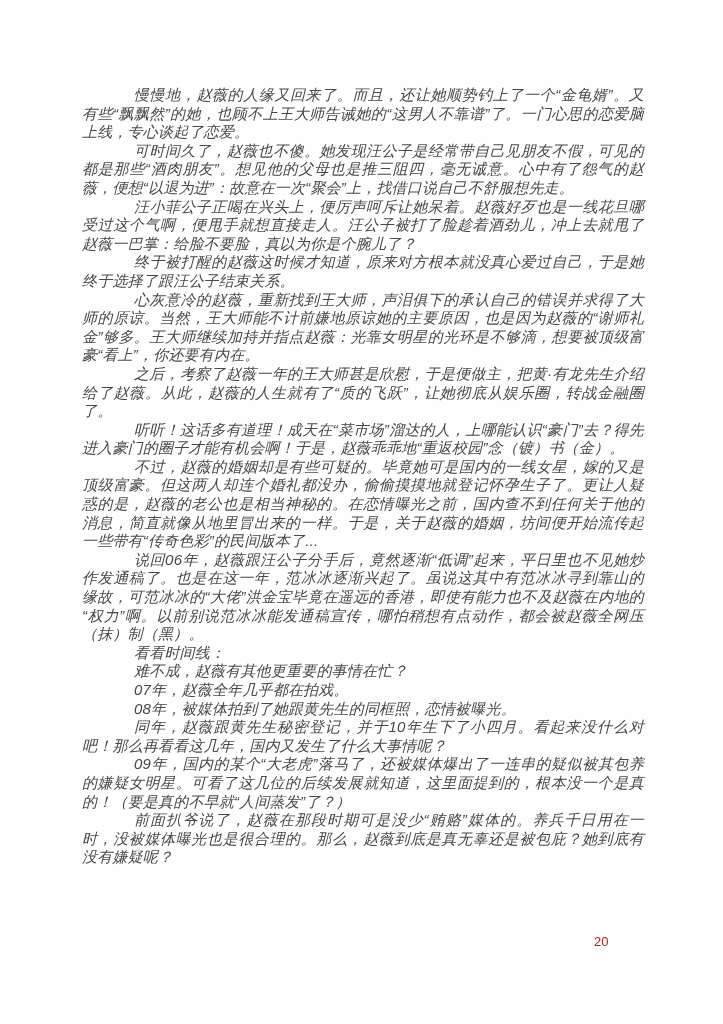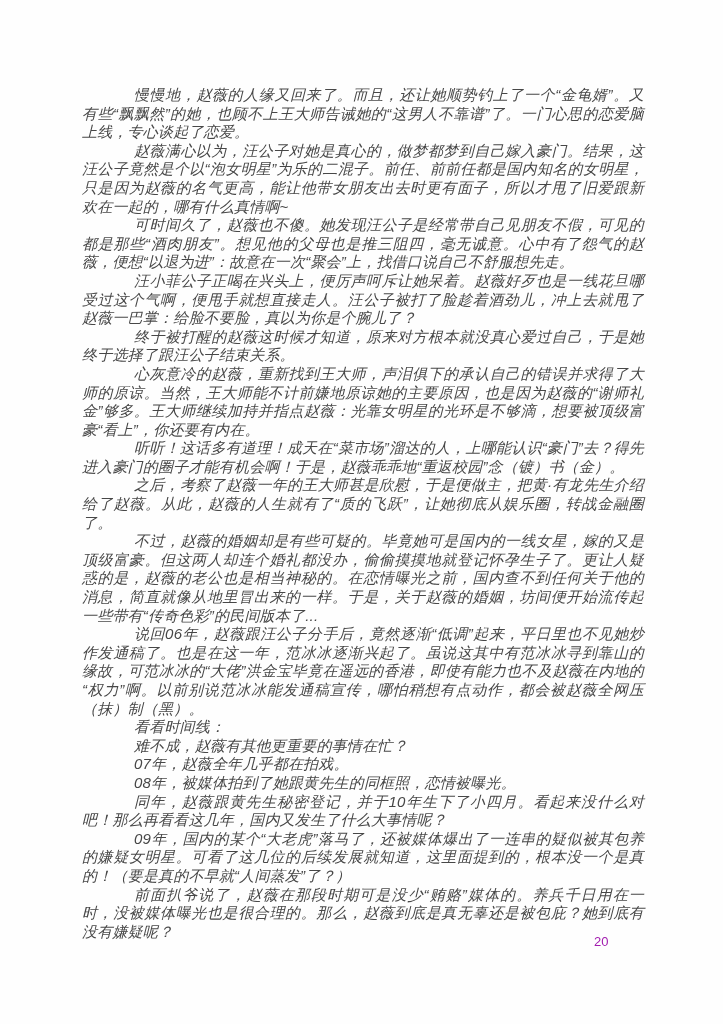--- a/index.html
+++ b/index.html
@@ -36,37 +36,36 @@
   .article-body p {
     margin: 0;
     padding: 0;
     text-indent: 52px;
   }
   .page-number {
     position: absolute;
     left: 594px;
     top: 934px;
     font-size: 13px;
-    color: #a21caf;
+    color: #b91c1c;
     font-weight: 500;
   }
 </style>
 </head>
 <body>
 
 <div class="page">
   <div class="article-body">
     <p>慢慢地，赵薇的人缘又回来了。而且，还让她顺势钓上了一个“金龟婿”。又有些“飘飘然”的她，也顾不上王大师告诫她的“这男人不靠谱”了。一门心思的恋爱脑上线，专心谈起了恋爱。</p>
-    <p>赵薇满心以为，汪公子对她是真心的，做梦都梦到自己嫁入豪门。结果，这汪公子竟然是个以“泡女明星”为乐的二混子。前任、前前任都是国内知名的女明星，只是因为赵薇的名气更高，能让他带女朋友出去时更有面子，所以才甩了旧爱跟新欢在一起的，哪有什么真情啊~</p>
     <p>可时间久了，赵薇也不傻。她发现汪公子是经常带自己见朋友不假，可见的都是那些“酒肉朋友”。想见他的父母也是推三阻四，毫无诚意。心中有了怨气的赵薇，便想“以退为进”：故意在一次“聚会”上，找借口说自己不舒服想先走。</p>
     <p>汪小菲公子正喝在兴头上，便厉声呵斥让她呆着。赵薇好歹也是一线花旦哪受过这个气啊，便甩手就想直接走人。汪公子被打了脸趁着酒劲儿，冲上去就甩了赵薇一巴掌：给脸不要脸，真以为你是个腕儿了？</p>
     <p>终于被打醒的赵薇这时候才知道，原来对方根本就没真心爱过自己，于是她终于选择了跟汪公子结束关系。</p>
     <p>心灰意冷的赵薇，重新找到王大师，声泪俱下的承认自己的错误并求得了大师的原谅。当然，王大师能不计前嫌地原谅她的主要原因，也是因为赵薇的“谢师礼金”够多。王大师继续加持并指点赵薇：光靠女明星的光环是不够滴，想要被顶级富豪“看上”，你还要有内在。</p>
+    <p>之后，考察了赵薇一年的王大师甚是欣慰，于是便做主，把黄·有龙先生介绍给了赵薇。从此，赵薇的人生就有了“质的飞跃”，让她彻底从娱乐圈，转战金融圈了。</p>
     <p>听听！这话多有道理！成天在“菜市场”溜达的人，上哪能认识“豪门”去？得先进入豪门的圈子才能有机会啊！于是，赵薇乖乖地“重返校园”念（镀）书（金）。</p>
-    <p>之后，考察了赵薇一年的王大师甚是欣慰，于是便做主，把黄·有龙先生介绍给了赵薇。从此，赵薇的人生就有了“质的飞跃”，让她彻底从娱乐圈，转战金融圈了。</p>
     <p>不过，赵薇的婚姻却是有些可疑的。毕竟她可是国内的一线女星，嫁的又是顶级富豪。但这两人却连个婚礼都没办，偷偷摸摸地就登记怀孕生子了。更让人疑惑的是，赵薇的老公也是相当神秘的。在恋情曝光之前，国内查不到任何关于他的消息，简直就像从地里冒出来的一样。于是，关于赵薇的婚姻，坊间便开始流传起一些带有“传奇色彩”的民间版本了...</p>
     <p>说回06年，赵薇跟汪公子分手后，竟然逐渐“低调”起来，平日里也不见她炒作发通稿了。也是在这一年，范冰冰逐渐兴起了。虽说这其中有范冰冰寻到靠山的缘故，可范冰冰的“大佬”洪金宝毕竟在遥远的香港，即使有能力也不及赵薇在内地的“权力”啊。以前别说范冰冰能发通稿宣传，哪怕稍想有点动作，都会被赵薇全网压（抹）制（黑）。</p>
     <p>看看时间线：</p>
     <p>难不成，赵薇有其他更重要的事情在忙？</p>
     <p>07年，赵薇全年几乎都在拍戏。</p>
     <p>08年，被媒体拍到了她跟黄先生的同框照，恋情被曝光。</p>
     <p>同年，赵薇跟黄先生秘密登记，并于10年生下了小四月。看起来没什么对吧！那么再看看这几年，国内又发生了什么大事情呢？</p>
     <p>09年，国内的某个“大老虎”落马了，还被媒体爆出了一连串的疑似被其包养的嫌疑女明星。可看了这几位的后续发展就知道，这里面提到的，根本没一个是真的！（要是真的不早就“人间蒸发”了？）</p>
     <p>前面扒爷说了，赵薇在那段时期可是没少“贿赂”媒体的。养兵千日用在一时，没被媒体曝光也是很合理的。那么，赵薇到底是真无辜还是被包庇？她到底有没有嫌疑呢？</p>
   </div>

